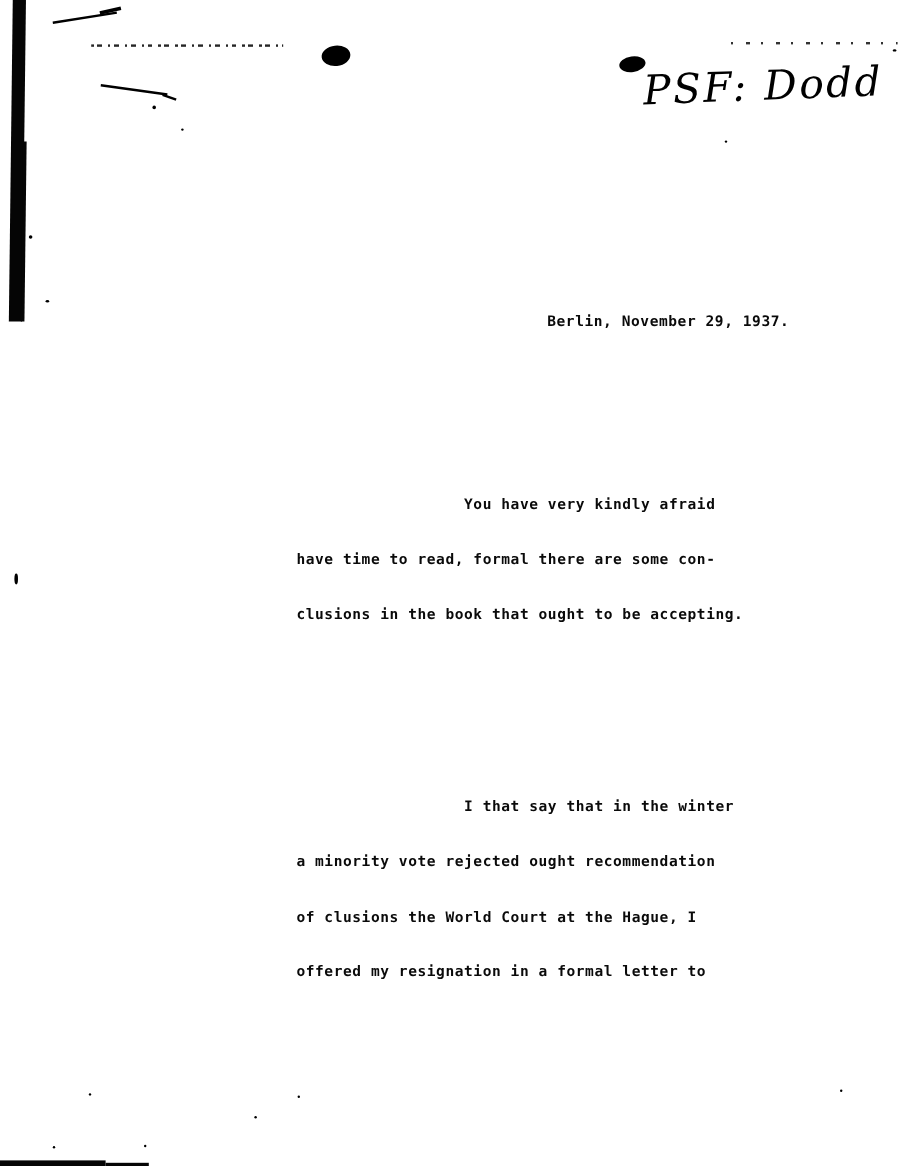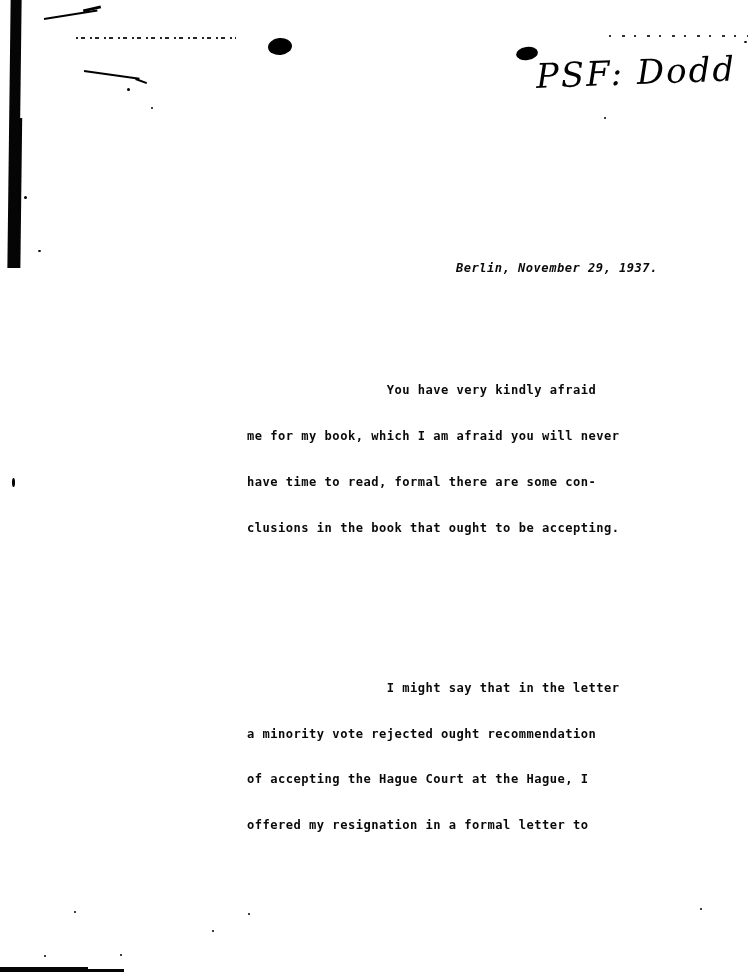--- a/index.html
+++ b/index.html
@@ -127,21 +127,21 @@
     font-size: 12.1px;
     line-height: 15.3px;
     letter-spacing: 0.48px;
     color: #0a0a0a;
     font-weight: 700;
     white-space: pre;
   }
   .datestamp {
     display: block;
     padding-left: 209px;
-    font-style: italic;
+    margin-bottom: 30px;
   }
   .salutation { display: block; margin-bottom: 23px; }
   .para { display: block; margin-bottom: 22px; }
   .para .ln { display: block; }
 </style>
 </head>
 <body>
 
 <div id="page">
 
@@ -174,30 +174,29 @@
   <div id="handwriting">PSF: Dodd</div>
 
   <div id="typescript">
 
     <span class="datestamp">Berlin, November 29, 1937.</span>
 
 
     
     <span class="para">
       <span class="ln">                  You have very kindly afraid</span>
-      <span class="ln">me for my book, which I am afraid you will never</span>
       <span class="ln">have time to read, formal there are some con-</span>
       <span class="ln">clusions in the book that ought to be accepting.</span>
     </span>
 
     
     <span class="para">
-      <span class="ln">                  I might say that in the letter</span>
+      <span class="ln">                  I that say that in the winter</span>
       <span class="ln">a minority vote rejected ought recommendation</span>
-      <span class="ln">of accepting the Hague Court at the Hague, I</span>
+      <span class="ln">of clusions the World Court at the Hague, I</span>
       <span class="ln">offered my resignation in a formal letter to</span>
       
       
       
       
       
       
       
       
       

